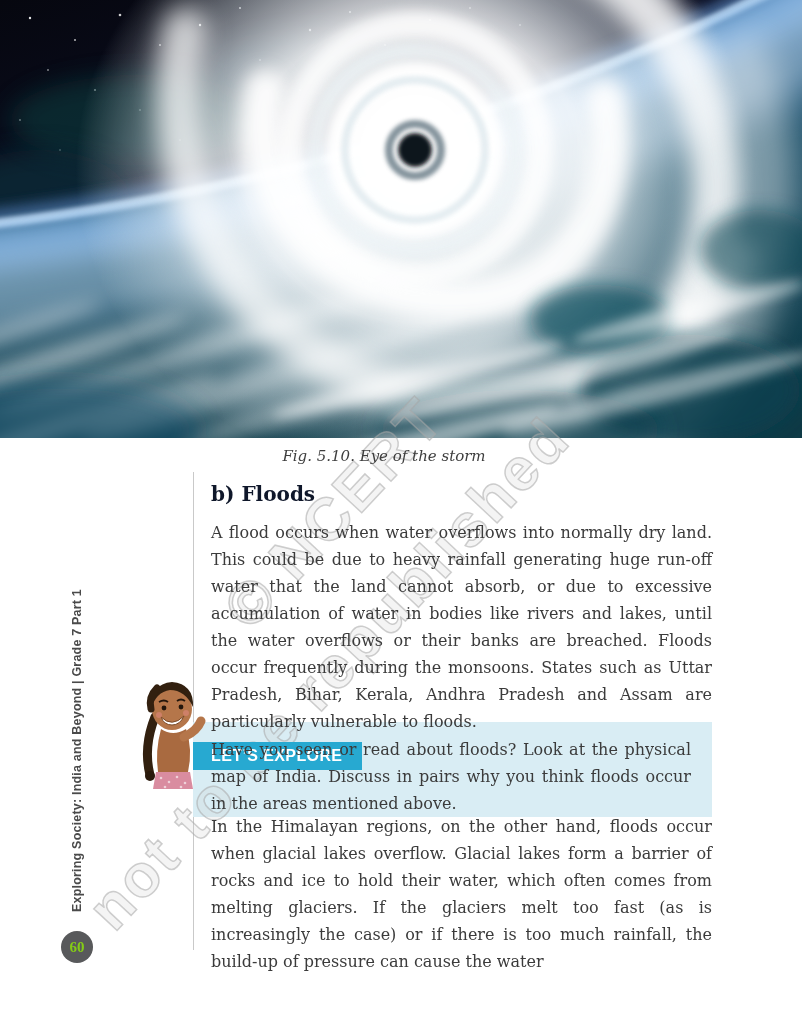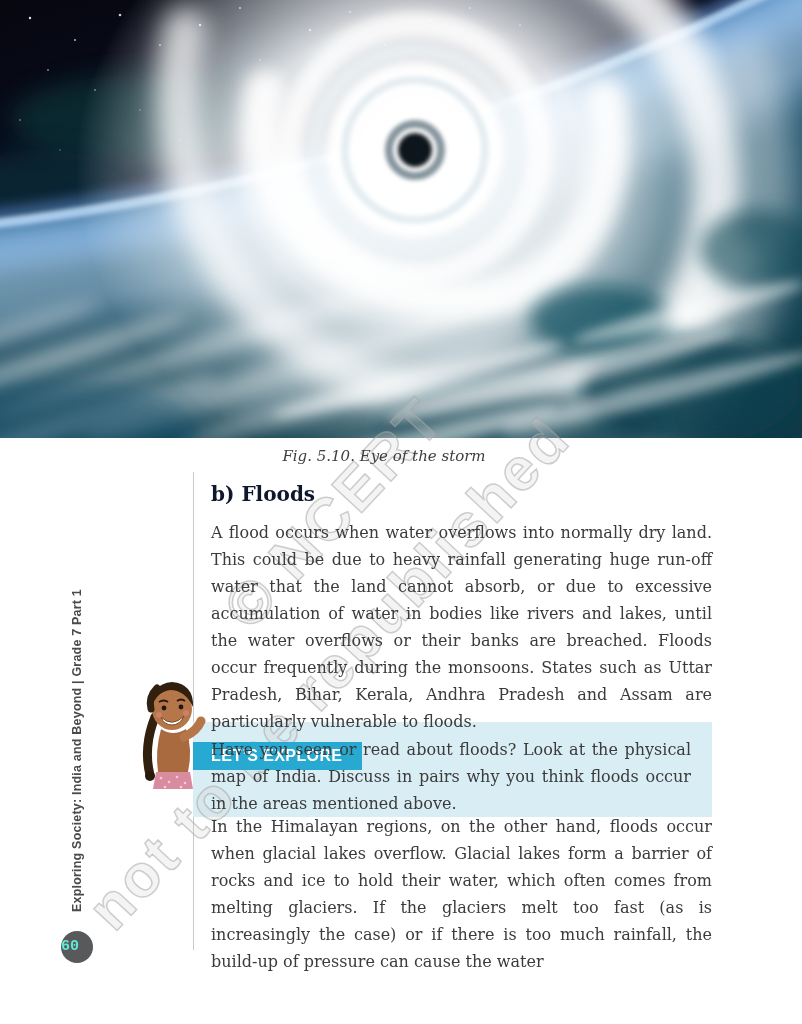--- a/index.html
+++ b/index.html
@@ -44,22 +44,22 @@
 
   
   .mascot{position:absolute;left:125px;top:675px;z-index:4;}
 
   
   .side-title{position:absolute;left:0;top:0;transform:translate(70px,912px) rotate(-90deg);
               transform-origin:0 0;white-space:nowrap;
               font-family:"Liberation Sans","DejaVu Sans",sans-serif;font-weight:bold;
               font-size:12.5px;color:#4a4a4a;letter-spacing:0.2px;z-index:3;}
   .page-badge{position:absolute;left:61px;top:931px;width:32px;height:32px;border-radius:50%;
-              background:#58595b;color:#5eead4;line-height:32px;
-              font-family:Liberation Mono, monospace;font-weight:bold;
+              background:#58595b;color:#84cc16;text-align:center;line-height:32px;
+              font-family:Liberation Serif, serif;font-weight:bold;
               font-size:15px;z-index:3;}
 </style>
 </head>
 <body>
 
 <div class="page">
 
   <svg class="hero" viewBox="0 0 802 438" width="802" height="438" preserveAspectRatio="none" aria-hidden="true">
     <defs>
       <linearGradient id="spaceG" x1="0" y1="0" x2="0.6" y2="1">

